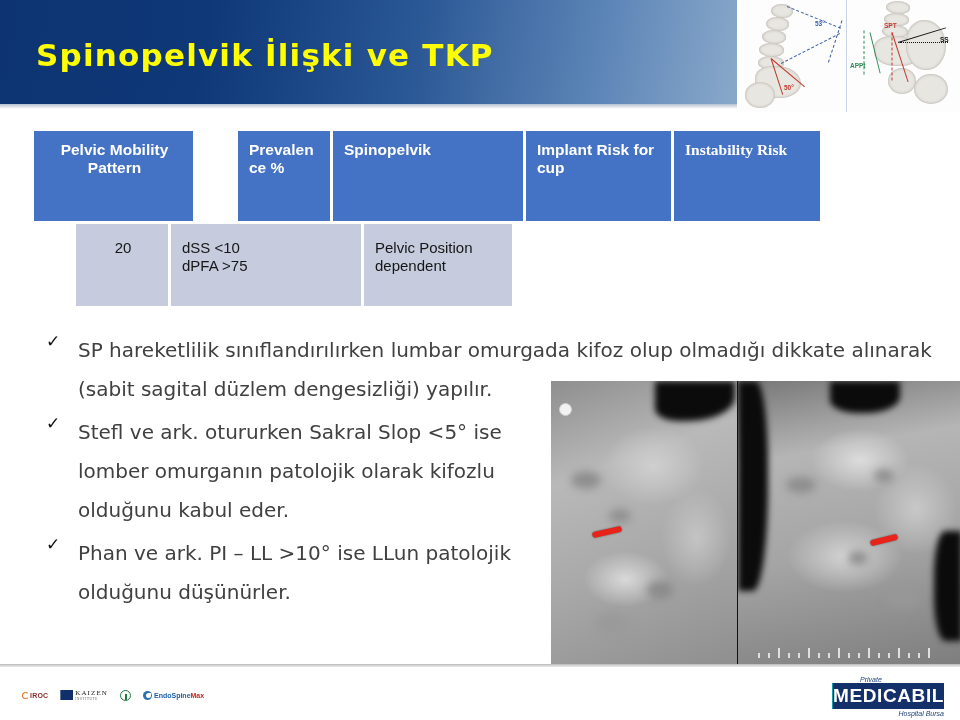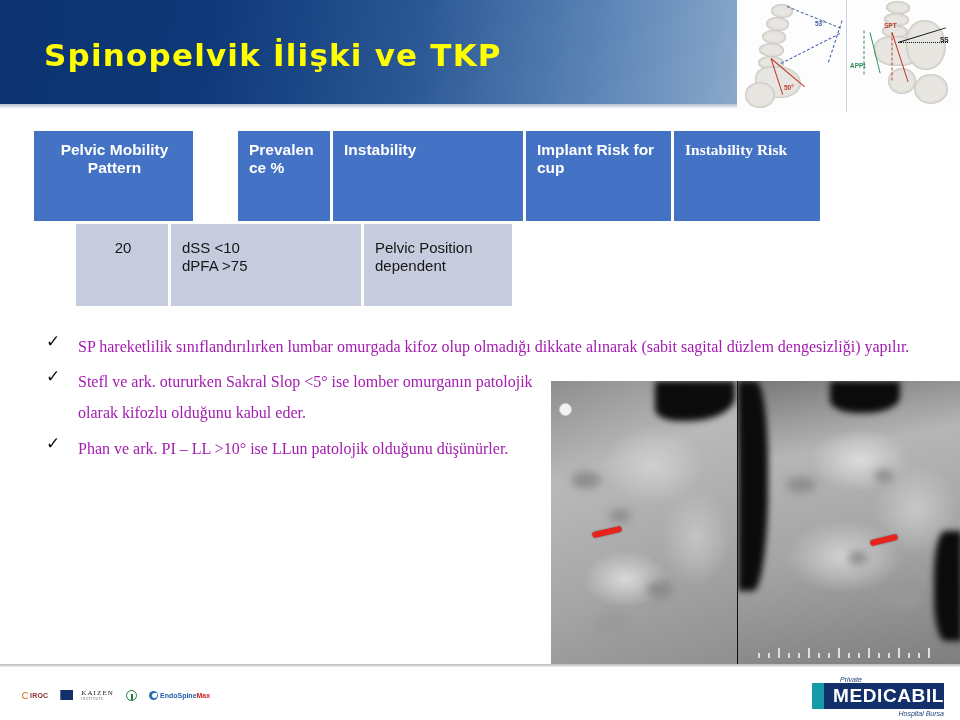--- a/index.html
+++ b/index.html
@@ -14,21 +14,21 @@
   
   .banner {
     position: absolute; left: 0; top: 0; width: 737px; height: 104px;
     background: linear-gradient(100deg, #0d3372 0%, #0e3878 28%, #2a5795 56%, #5f87b8 82%, #8aa9ca 100%);
   }
   .banner-shadow {
     position: absolute; left: 0; top: 104px; width: 737px; height: 5px;
     background: linear-gradient(180deg, rgba(120,140,170,.55), rgba(255,255,255,0));
   }
   .banner-title {
-    position: absolute; left: 44px; top: 37px;
+    position: absolute; left: 36px; top: 37px;
     font-size: 31px; font-weight: bold; color: #ffff00;
     letter-spacing: 1.2px; white-space: nowrap;
     font-family: "DejaVu Sans", sans-serif;
   }
 
   
   .figure-top {
     position: absolute; left: 737px; top: 0; width: 223px; height: 112px;
     background: #ffffff; overflow: hidden;
   }
@@ -81,21 +81,21 @@
   
   .bullets {
     position: absolute; left: 40px; top: 331px; width: 912px;
     font-family: "DejaVu Sans", sans-serif;
   }
   .bullet { position: relative; padding-left: 38px; margin-bottom: 4px; }
   .check {
     position: absolute; left: 6px; top: 2px;
     font-size: 17px; color: #111; line-height: 1;
   }
-  .btext { font-size: 16px; color: #a21caf; line-height: 1.95; font-family: Liberation Serif, serif; }
+  .btext { font-size: 20px; color: #404040; line-height: 1.95; }
 
   
   .xray-wrap {
     position: absolute; left: 551px; top: 381px; width: 409px; height: 283px;
     overflow: hidden; background: #111;
   }
   .xray { position: absolute; top: 0; height: 283px; overflow: hidden; }
   .xr-a { left: 0; width: 186px;
     background:
       radial-gradient(ellipse 60px 40px at 40% 70%, #d9d9d9 0%, rgba(217,217,217,0) 70%),
@@ -135,40 +135,40 @@
   }
   .footer-logos {
     position: absolute; left: 22px; top: 684px; height: 22px;
     display: flex; align-items: center; gap: 12px;
   }
   .logo-roc { display: flex; flex-direction: column; align-items: center; }
   .roc-top { display: flex; align-items: center; gap: 1px; }
   .roc-c { width: 7px; height: 7px; border: 1.6px solid #e07a1f; border-radius: 50%; border-right-color: transparent; }
   .roc-txt { font-size: 7px; font-weight: bold; color: #8a2d2d; letter-spacing: .2px; }
   .roc-sub { font-size: 3.2px; color: #b08a4a; letter-spacing: .2px; }
-  .logo-kaizen { display: flex; align-items: center; gap: 8px; }
+  .logo-kaizen { display: flex; align-items: center; gap: 2px; }
   .kz-mark { width: 13px; height: 10px; background: linear-gradient(135deg, #11306b 0%, #11306b 48%, #ffffff 50%, #11306b 52%); clip-path: polygon(0 0, 100% 0, 100% 100%, 0 100%); }
   .kz-txt { display: flex; flex-direction: column; }
   .kz-a { font-size: 7px; letter-spacing: 1.1px; color: #1a1a1a; font-family: "Liberation Serif", serif; }
   .kz-b { font-size: 3.2px; letter-spacing: .7px; color: #555; font-family: "Liberation Serif", serif; }
   .logo-q { display: flex; flex-direction: column; align-items: center; }
   .q-circle { width: 11px; height: 11px; border: 1.5px solid #1f7a3f; border-radius: 50%; position: relative; }
   .q-circle::after { content: ""; position: absolute; left: 4px; top: 3px; width: 2px; height: 6px; background: #1f7a3f; }
   .q-sub { font-size: 3px; color: #1f7a3f; }
   .logo-endo { display: flex; align-items: center; gap: 2px; }
   .endo-mark { width: 9px; height: 9px; border-radius: 50%; background: #2d6fb5; position: relative; }
   .endo-mark::after { content: ""; position: absolute; left: 3px; top: 2px; width: 5px; height: 5px; background: #fff; border-radius: 50% 0 50% 50%; }
   .endo-txt { display: flex; flex-direction: column; }
   .endo-a { font-size: 7px; font-weight: bold; }
   .endo-a .e1 { color: #1d5fa8; }
   .endo-a .e2 { color: #1d5fa8; }
   .endo-a .e3 { color: #cf2222; }
   .endo-b { font-size: 3px; color: #777; }
 
-  .medicabil { position: absolute; right: 16px; top: 676px; width: 132px; }
+  .medicabil { position: absolute; right: 16px; top: 676px; width: 112px; }
   .md-private { font-size: 7px; color: #1d3f7a; margin-left: 28px; font-style: italic; }
   .md-main { display: flex; align-items: stretch; height: 26px; }
   .md-sq-teal { width: 13px; background: #159ba5; }
   .md-sq-navy { width: 10px; background: #13306b; }
   .md-name {
     flex: 1; background: #13306b; color: #ffffff;
     font-size: 19px; font-weight: bold; letter-spacing: .6px;
     display: flex; align-items: center; justify-content: center;
     font-family: "Liberation Sans", sans-serif;
   }
@@ -217,21 +217,21 @@
       <div class="angle-line ln-black" style="left:50px;top:42px;width:50px;transform:rotate(-17deg);"></div>
       <div class="angle-line ln-blackdot" style="left:52px;top:42px;width:48px;"></div>
       <div class="fig-label lbl-black" style="left:92px;top:36px;">SS</div>
     </div>
   </div>
 
   <div class="tbl">
     <div class="tbl-row tbl-head">
       <div class="cell c0 center">Pelvic Mobility Pattern</div>
       <div class="cell c1">Prevalen ce %</div>
-      <div class="cell c2">Instability</div>
+      <div class="cell c2">Spinopelvik</div>
       <div class="cell c3">Implant Risk for cup</div>
       <div class="cell c5">Instability Risk</div>
     </div>
     <div class="tbl-gap"></div>
     <div class="tbl-row tbl-body">
       <div class="cell c1 center pad-t">20</div>
       <div class="cell c2 pad-t">
         <span>dSS &lt;10</span><br>
         <span>dPFA &gt;75</span>
       </div>

